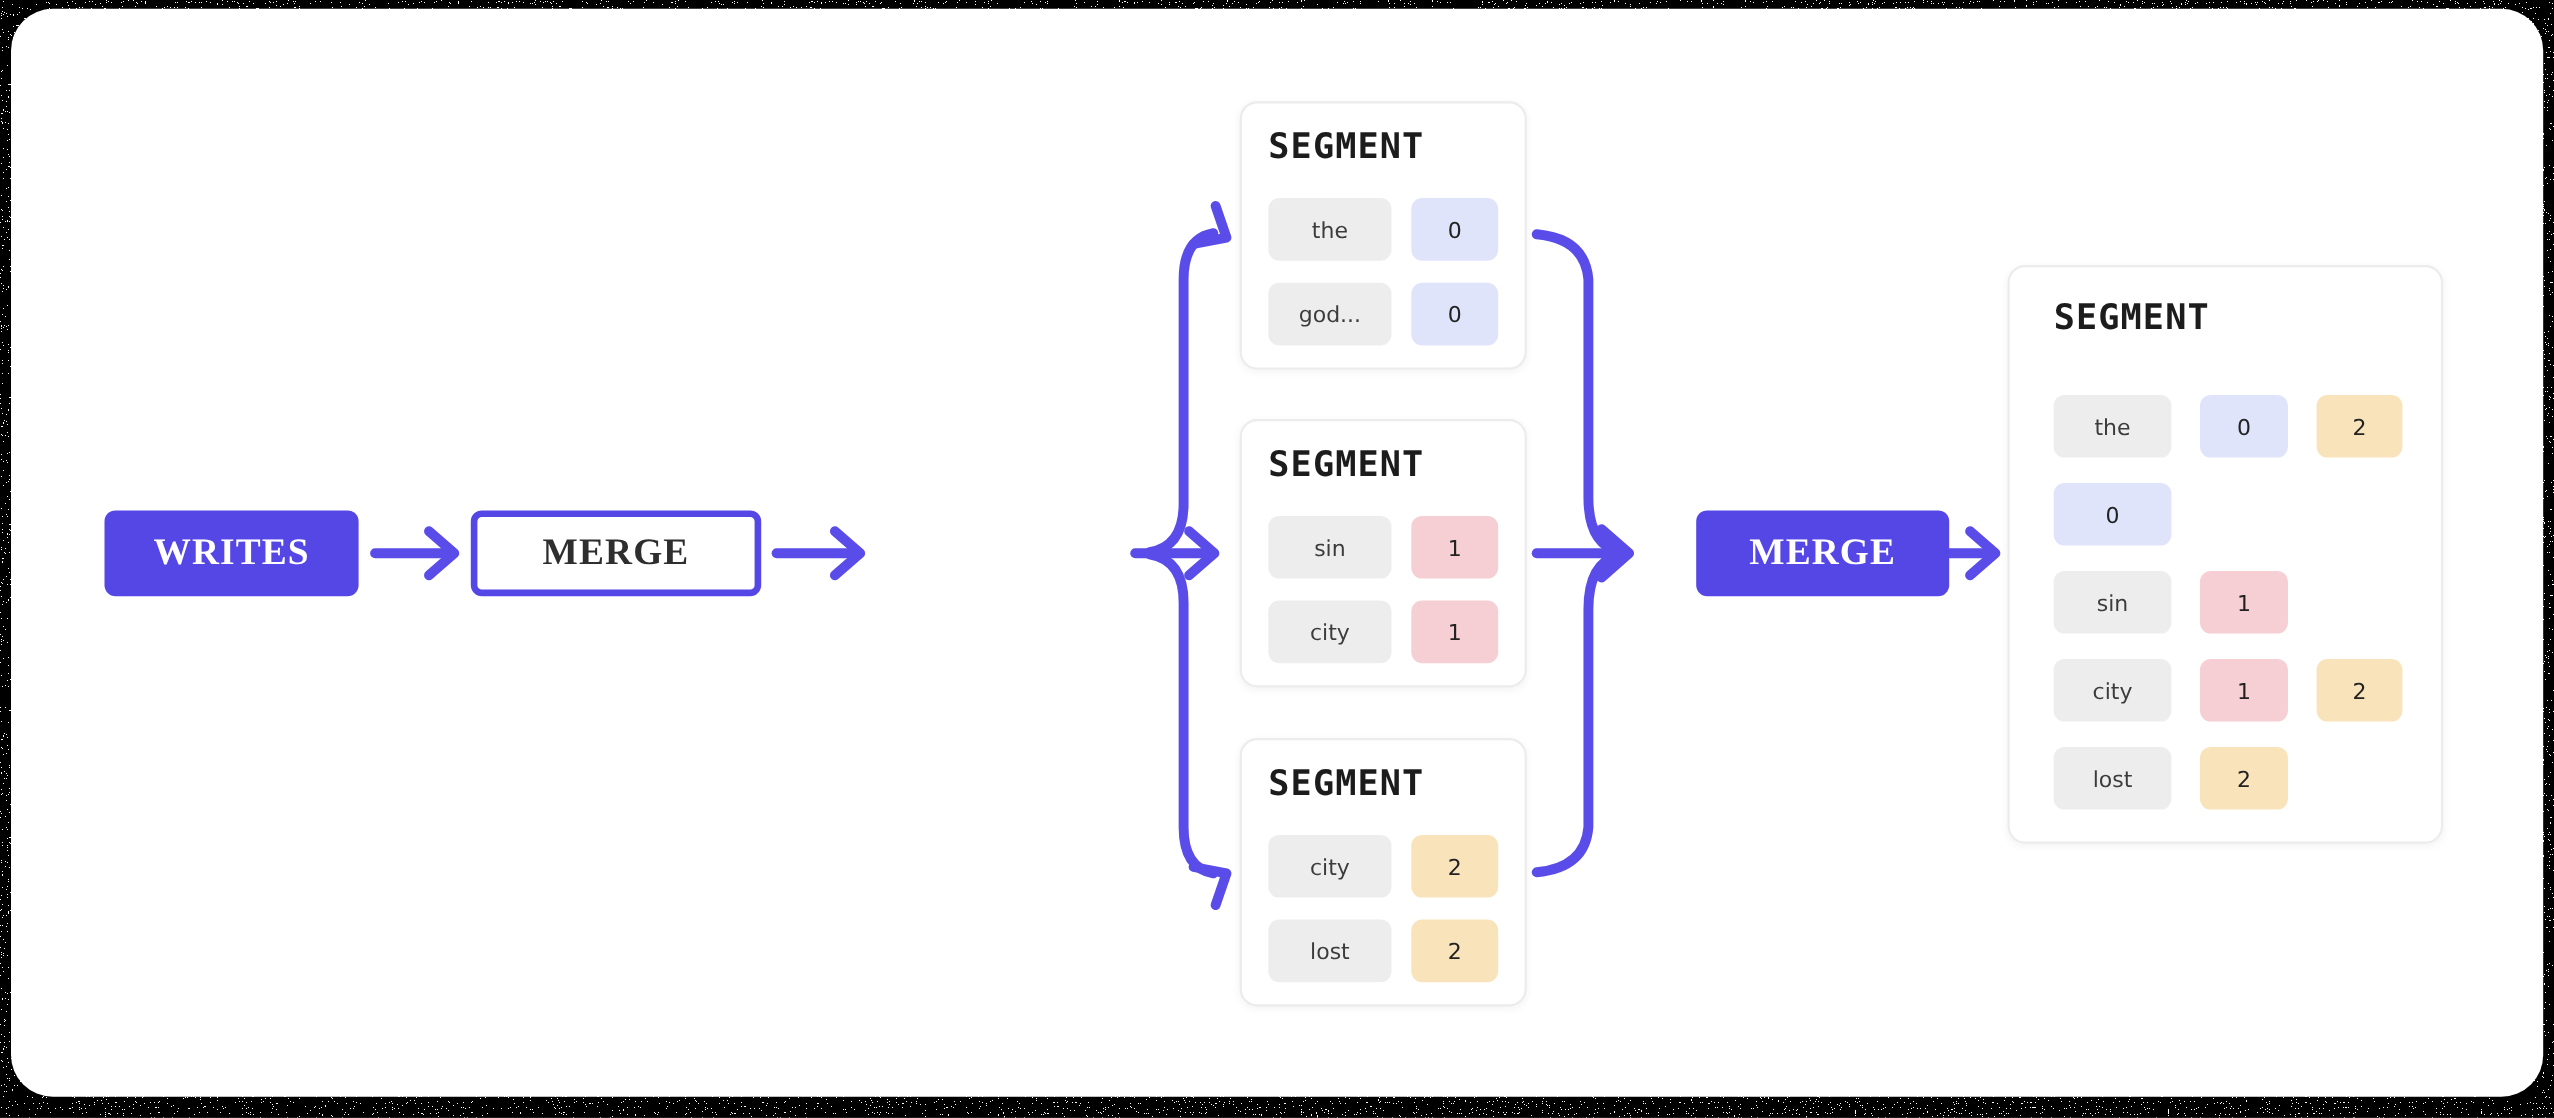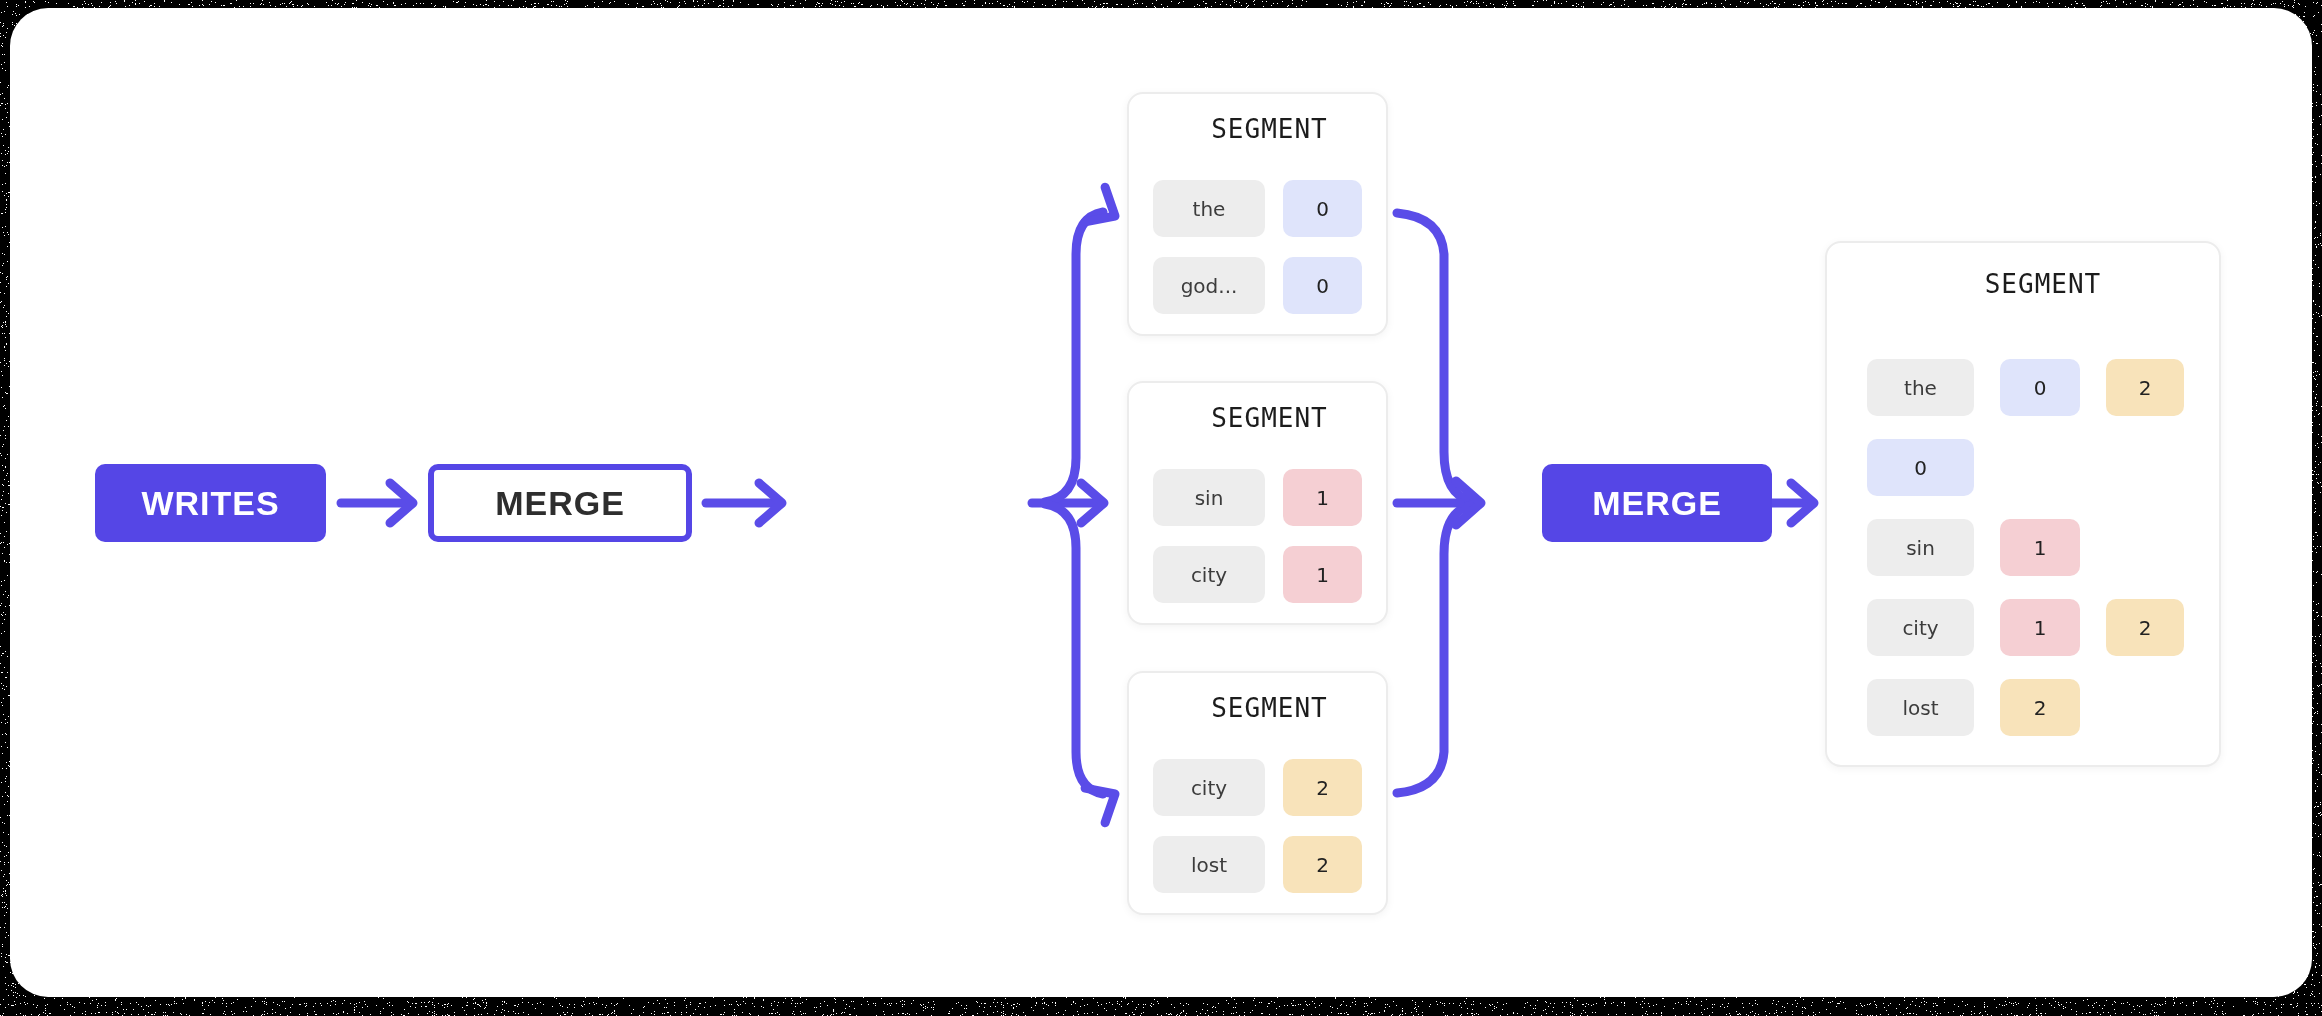--- a/index.html
+++ b/index.html
@@ -8,36 +8,36 @@
   .noise{position:absolute;left:0;top:0;width:100%;height:100%;display:block;}
   .canvas{position:absolute;left:10px;top:8px;width:2302px;height:989px;
           background:var(--canvas,#fff);border-radius:38px;}
   .arrows{position:absolute;left:-10px;top:-8px;width:2322px;height:1016px;pointer-events:none;}
   .arrows path{stroke:var(--arrow,#5a4ce8);stroke-width:9;fill:none;
                stroke-linecap:round;stroke-linejoin:round;}
 
   
   .node{position:absolute;height:78px;box-sizing:border-box;border-radius:10px;
         display:flex;align-items:center;justify-content:center;
-        font-family:Liberation Sans, sans-serif;font-weight:bold;font-size:34px;
+        font-family:Liberation Serif, serif;font-weight:bold;font-size:34px;
         letter-spacing:1px;top:456px;}
   .node.filled{background:var(--accent,#5546e6);color:var(--node_text,#fff);}
   .node.outline{background:#fff;border:6px solid var(--accent,#5546e6);
                 color:var(--outline_node_text,#2e2e2e);}
   .pos-writes{left:85px;width:231px;}
   .pos-buffer{left:418px;width:264px;}
   .pos-flush{left:784px;width:229px;}
   .pos-merge{left:1532px;width:230px;}
 
   
   .card{position:absolute;box-sizing:border-box;background:#fff;
         border:2px solid var(--card_border,#ececec);border-radius:16px;
         box-shadow:0 2px 8px rgba(0,0,0,.05);}
-  .card-title{font-family:"DejaVu Sans Mono",monospace;font-weight:normal;font-size:26px;
-              letter-spacing:1px;color:var(--title_ink,#1c1c1c);height:30px;text-align:center;}
+  .card-title{font-family:"DejaVu Sans Mono",monospace;font-weight:bold;font-size:32px;
+              letter-spacing:1px;color:var(--title_ink,#1c1c1c);height:30px;}
   .seg-card{left:1117px;width:261px;height:244px;padding:20px 0 0 24px;}
   .seg-pos-0{top:84px;}.seg-pos-1{top:373px;}.seg-pos-2{top:663px;}
   .seg-rows{margin-top:36px;display:flex;flex-direction:column;gap:20px;}
   .seg-row{display:flex;gap:18px;}
 
   .merged-card{left:1815px;top:233px;width:396px;height:526px;padding:26px 0 0 40px;}
   .merged-rows{margin-top:60px;display:flex;flex-direction:column;gap:23px;}
   .merged-row{display:grid;grid-template-columns:107px 80px 78px;column-gap:26px;}
 
   .badge{height:57px;border-radius:10px;display:flex;align-items:center;

